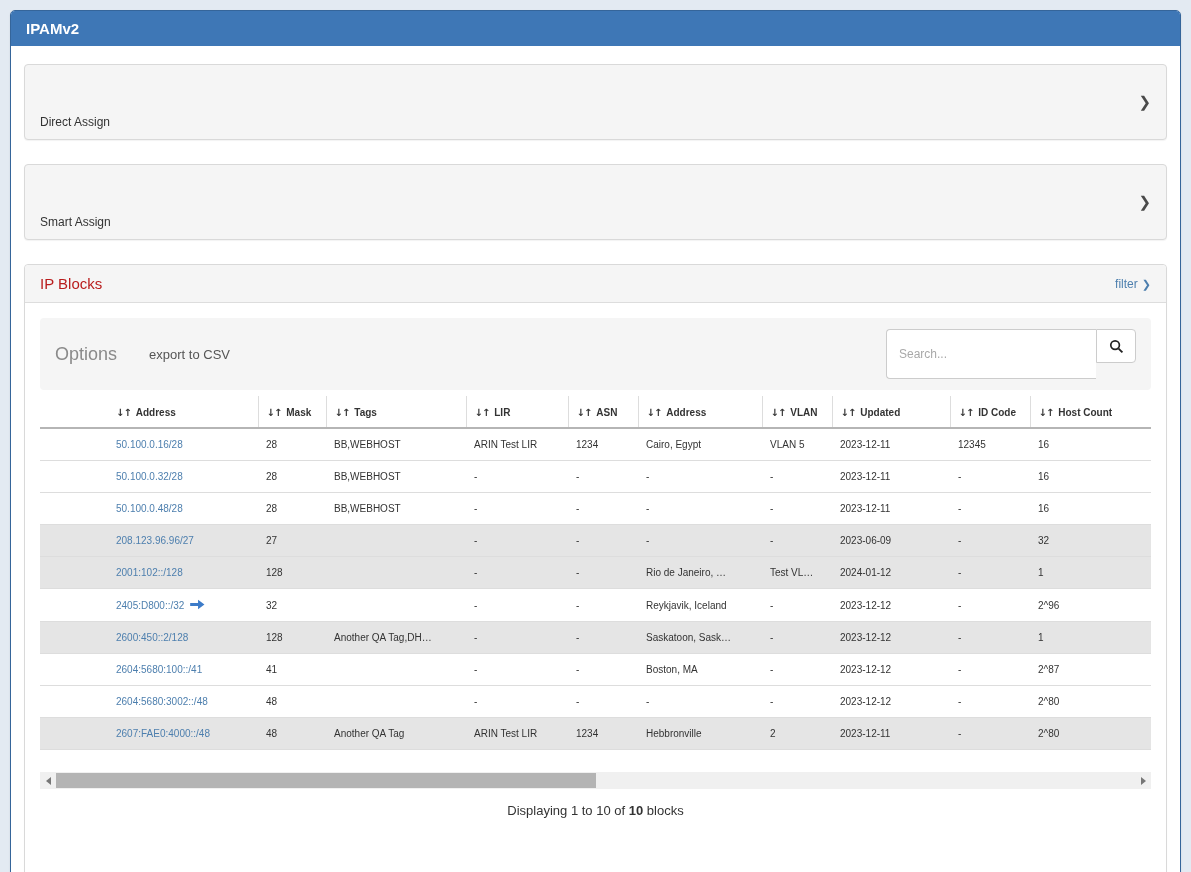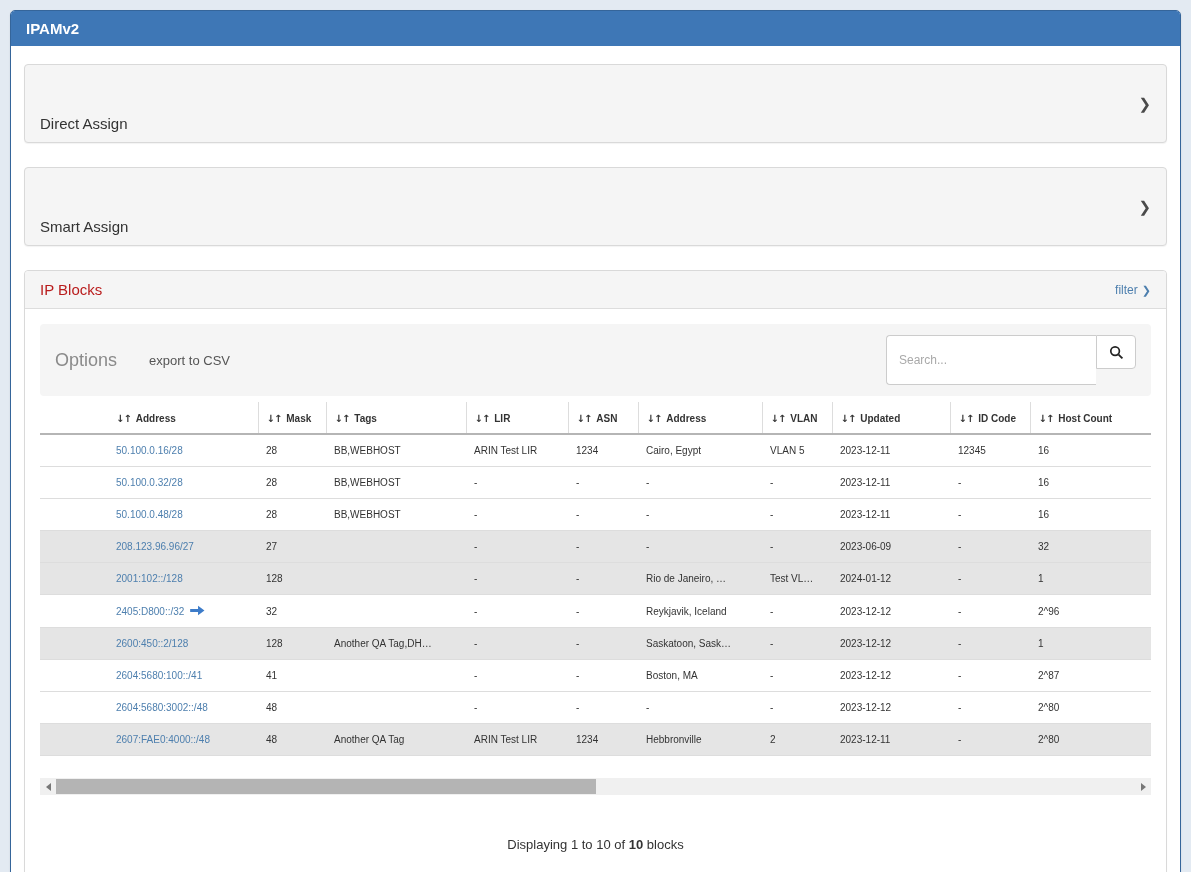--- a/index.html
+++ b/index.html
@@ -22,21 +22,21 @@
 
   
   .cpanel {
     border:1px solid #d9d9d9; border-radius:4px; background:#f5f5f5;
     box-shadow:0 1px 1px rgba(0,0,0,.05); margin-bottom:24px;
   }
   .cpanel-heading {
     padding:10px 15px; display:flex; justify-content:space-between;
     align-items:center; cursor:pointer;
   }
-  .cpanel-title { font-size:15px; color:#333;margin-top:40px; }
+  .cpanel-title { font-size:12px; color:#333;margin-top:40px; }
   .chev { color:#4a4a4a; font-size:15px; font-weight:bold;
     font-family:"DejaVu Sans",sans-serif; }
 
   
   .ipb-panel { border:1px solid #d9d9d9; border-radius:4px; background:#fff;
     box-shadow:0 1px 1px rgba(0,0,0,.05); }
   .ipb-heading {
     background:#f5f5f5; border-bottom:1px solid #ddd; border-radius:4px 4px 0 0;
     padding:10px 15px; display:flex; justify-content:space-between; align-items:center;
   }
@@ -99,21 +99,21 @@
   .scroll-btn { width:16px; height:17px; background:#f0f0f0; border:none;
     display:flex; align-items:center; justify-content:center; padding:0; cursor:pointer; }
   .tri-l { width:0; height:0; border:4px solid transparent; border-left:none;
     border-right:5px solid #777; }
   .tri-r { width:0; height:0; border:4px solid transparent; border-right:none;
     border-left:5px solid #777; }
   .scroll-track { flex:1; height:17px; position:relative; }
   .scroll-thumb { position:absolute; left:0; top:1px; height:15px; width:50%;
     background:#b4b4b4; cursor:grab; }
 
-  .page-note { text-align:center; font-size:13px; color:#333; margin-top:42px; }
+  .page-note { text-align:center; font-size:13px; color:#333; margin-top:14px; }
 </style>
 </head>
 <body>
 
 <div class="main-panel">
   <div class="main-header">
     <span>IPAMv2</span>
   </div>
   <div class="content">
 

